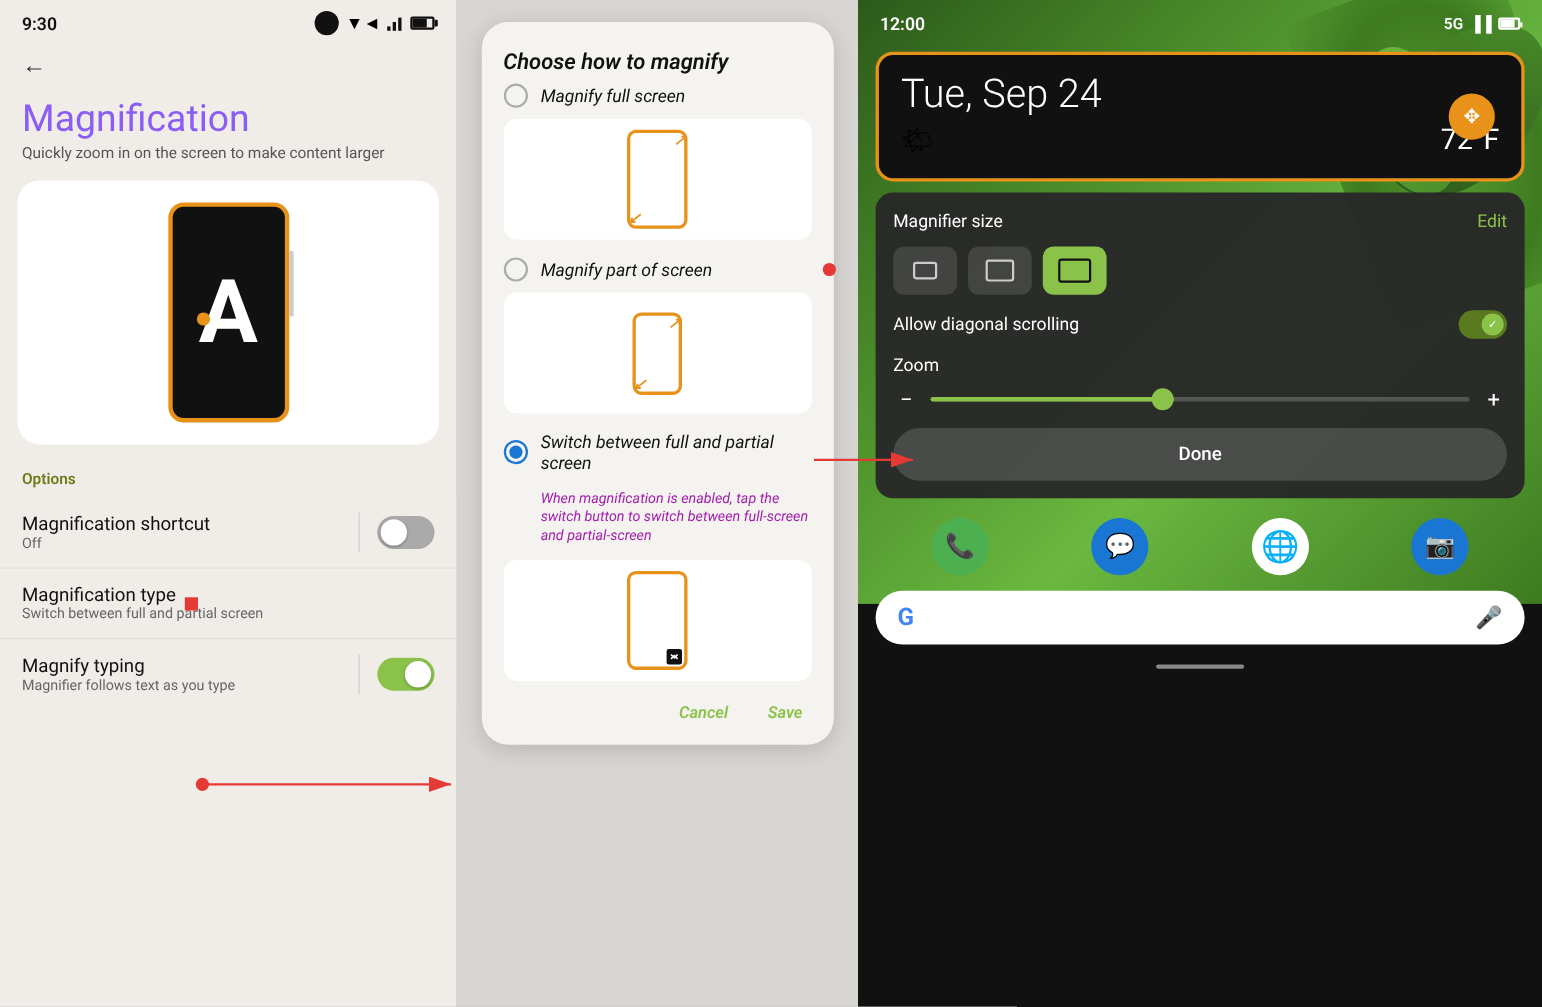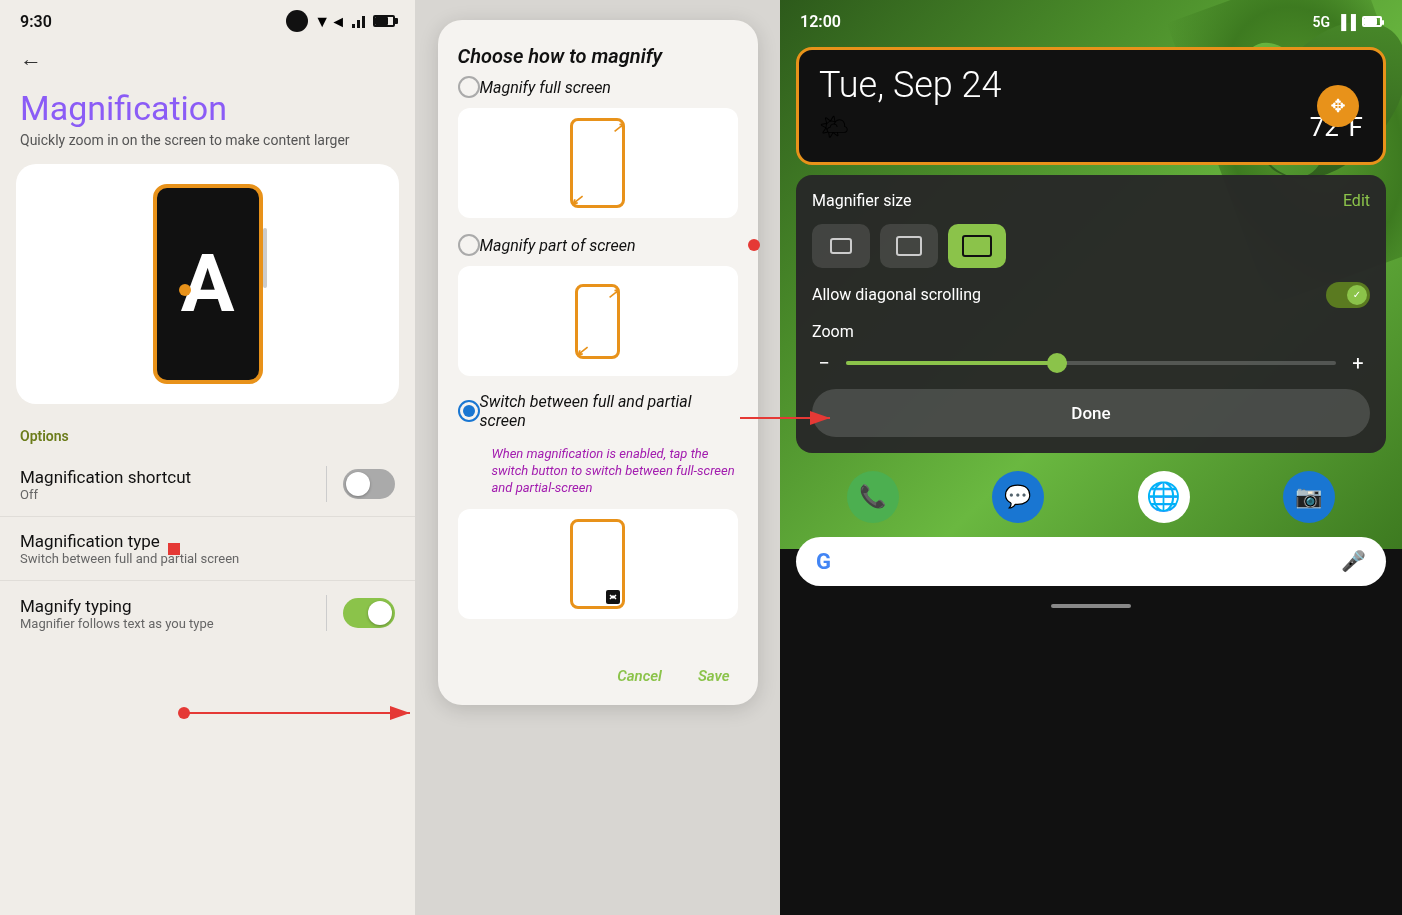--- a/index.html
+++ b/index.html
@@ -240,20 +240,21 @@
       font-size: 14px;
       color: #555;
       margin-bottom: 20px;
       line-height: 1.4;
     }
 
     .radio-option {
       display: flex;
       align-items: center;
       margin-bottom: 10px;
+      gap: 12px;
     }
     .radio-circle {
       width: 22px;
       height: 22px;
       border-radius: 50%;
       border: 2px solid #aaa;
       flex-shrink: 0;
       display: flex;
       align-items: center;
       justify-content: center;
@@ -351,21 +352,20 @@
       gap: 20px;
       margin-top: 8px;
     }
     .dialog-btn {
       font-size: 15px;
       font-weight: 600;
       color: #8bc34a;
       cursor: pointer;
       padding: 4px 8px;
       border-radius: 6px;
-      margin-top: 28px;
     }
 
     .option-desc {
       font-size: 13px;
       color: #a21caf;
       margin: 16px 0 12px 34px;
       line-height: 1.3;
     }
 
     

